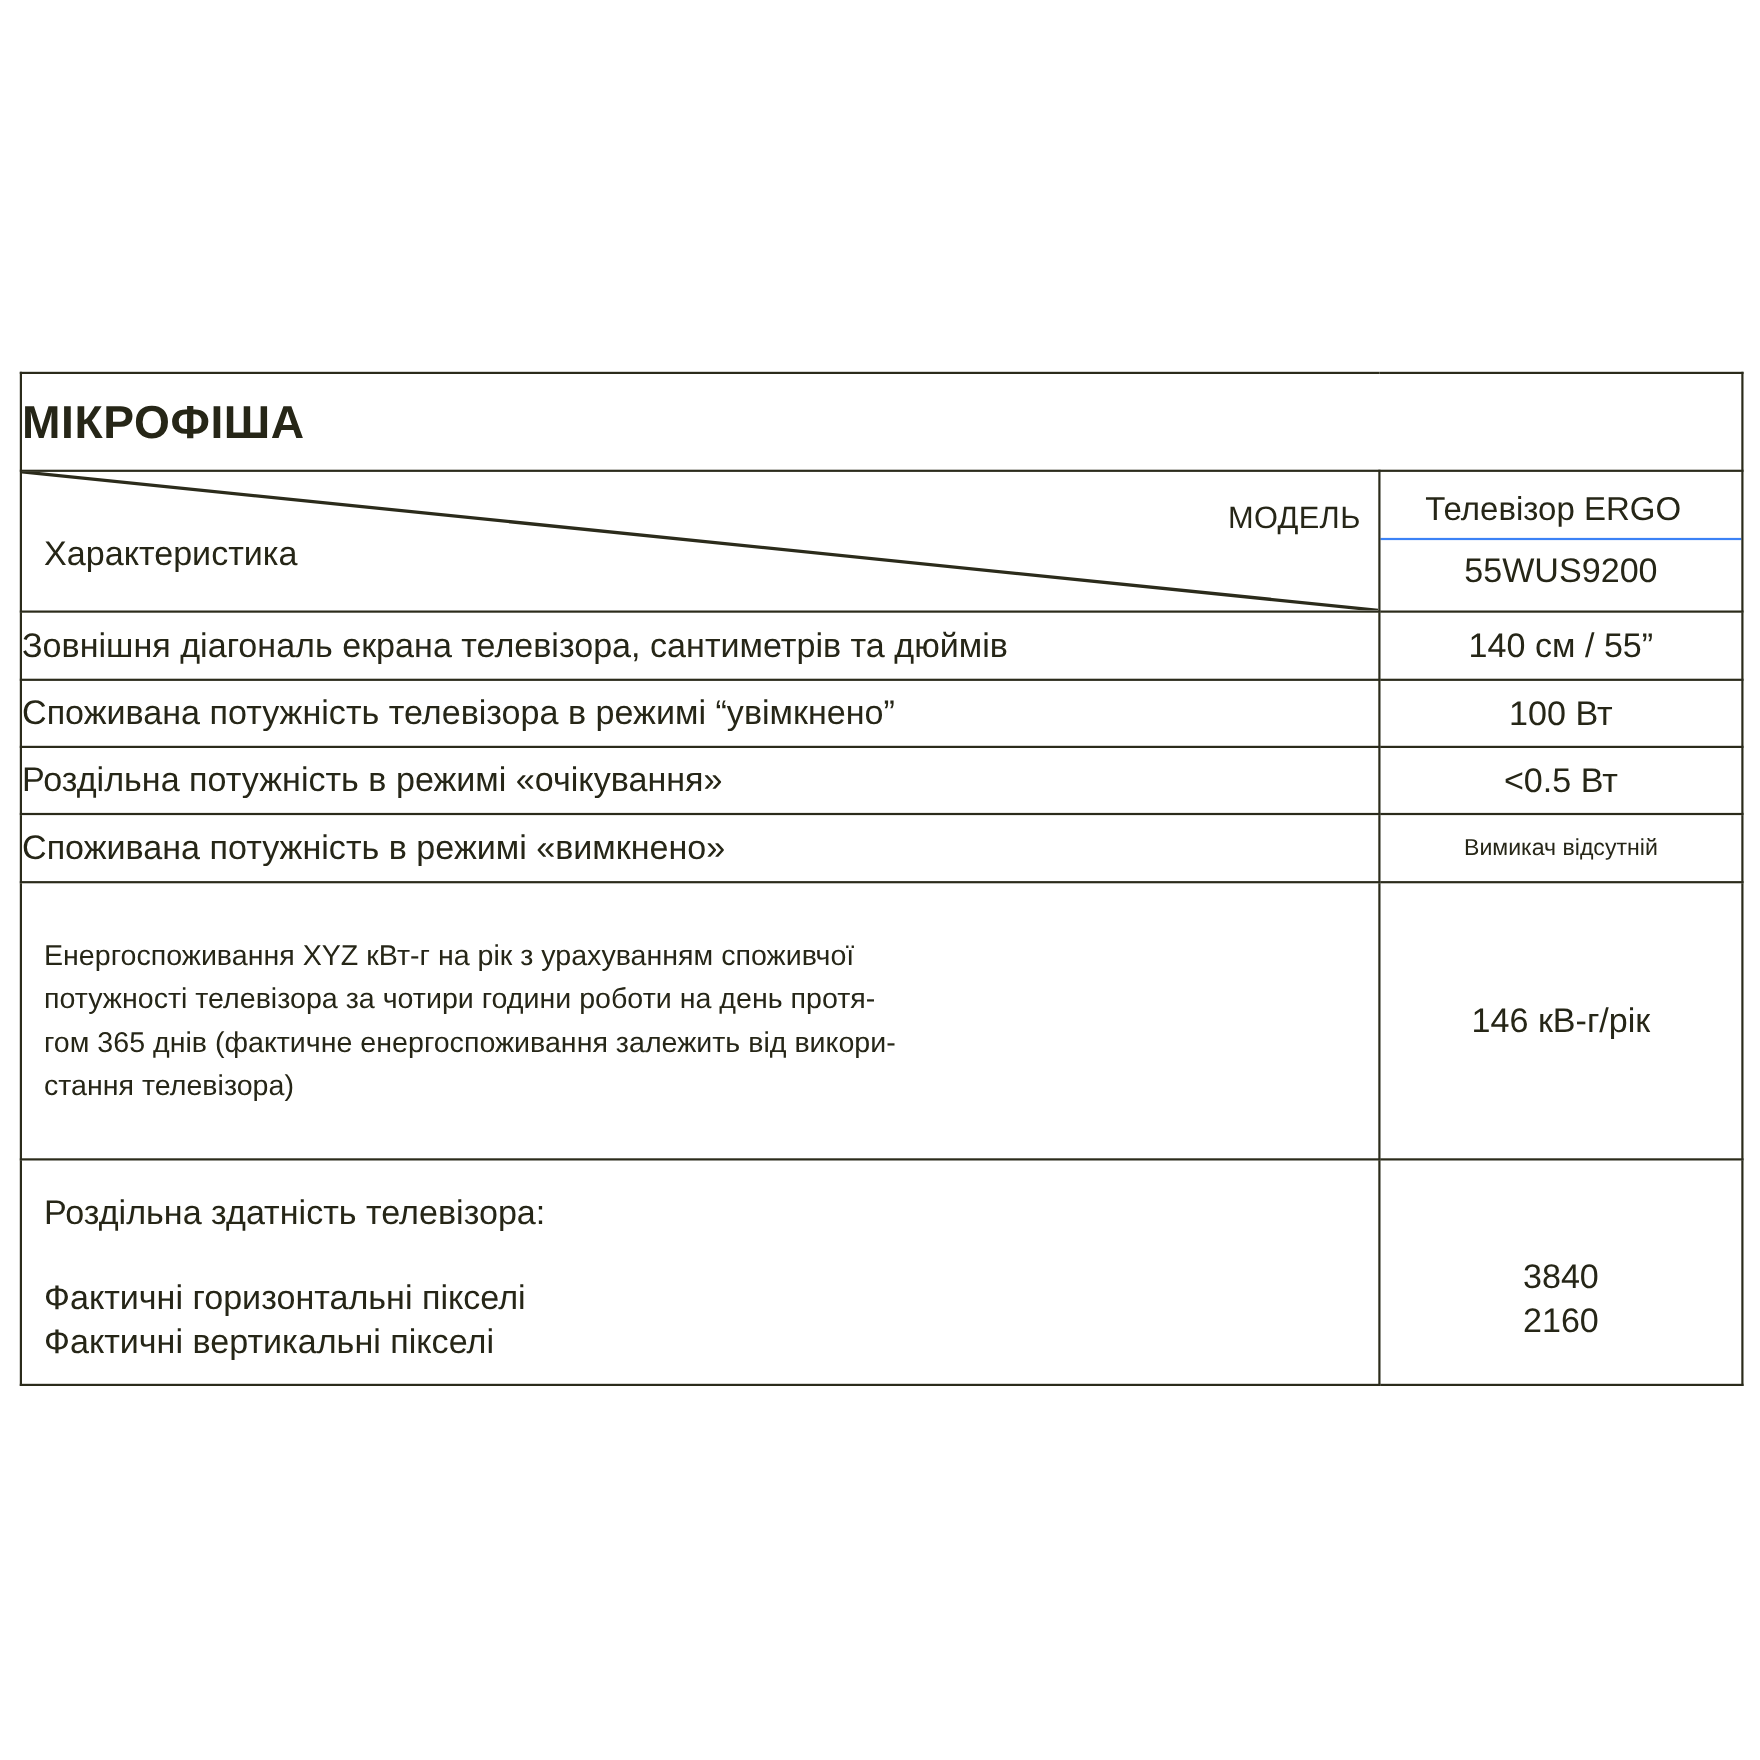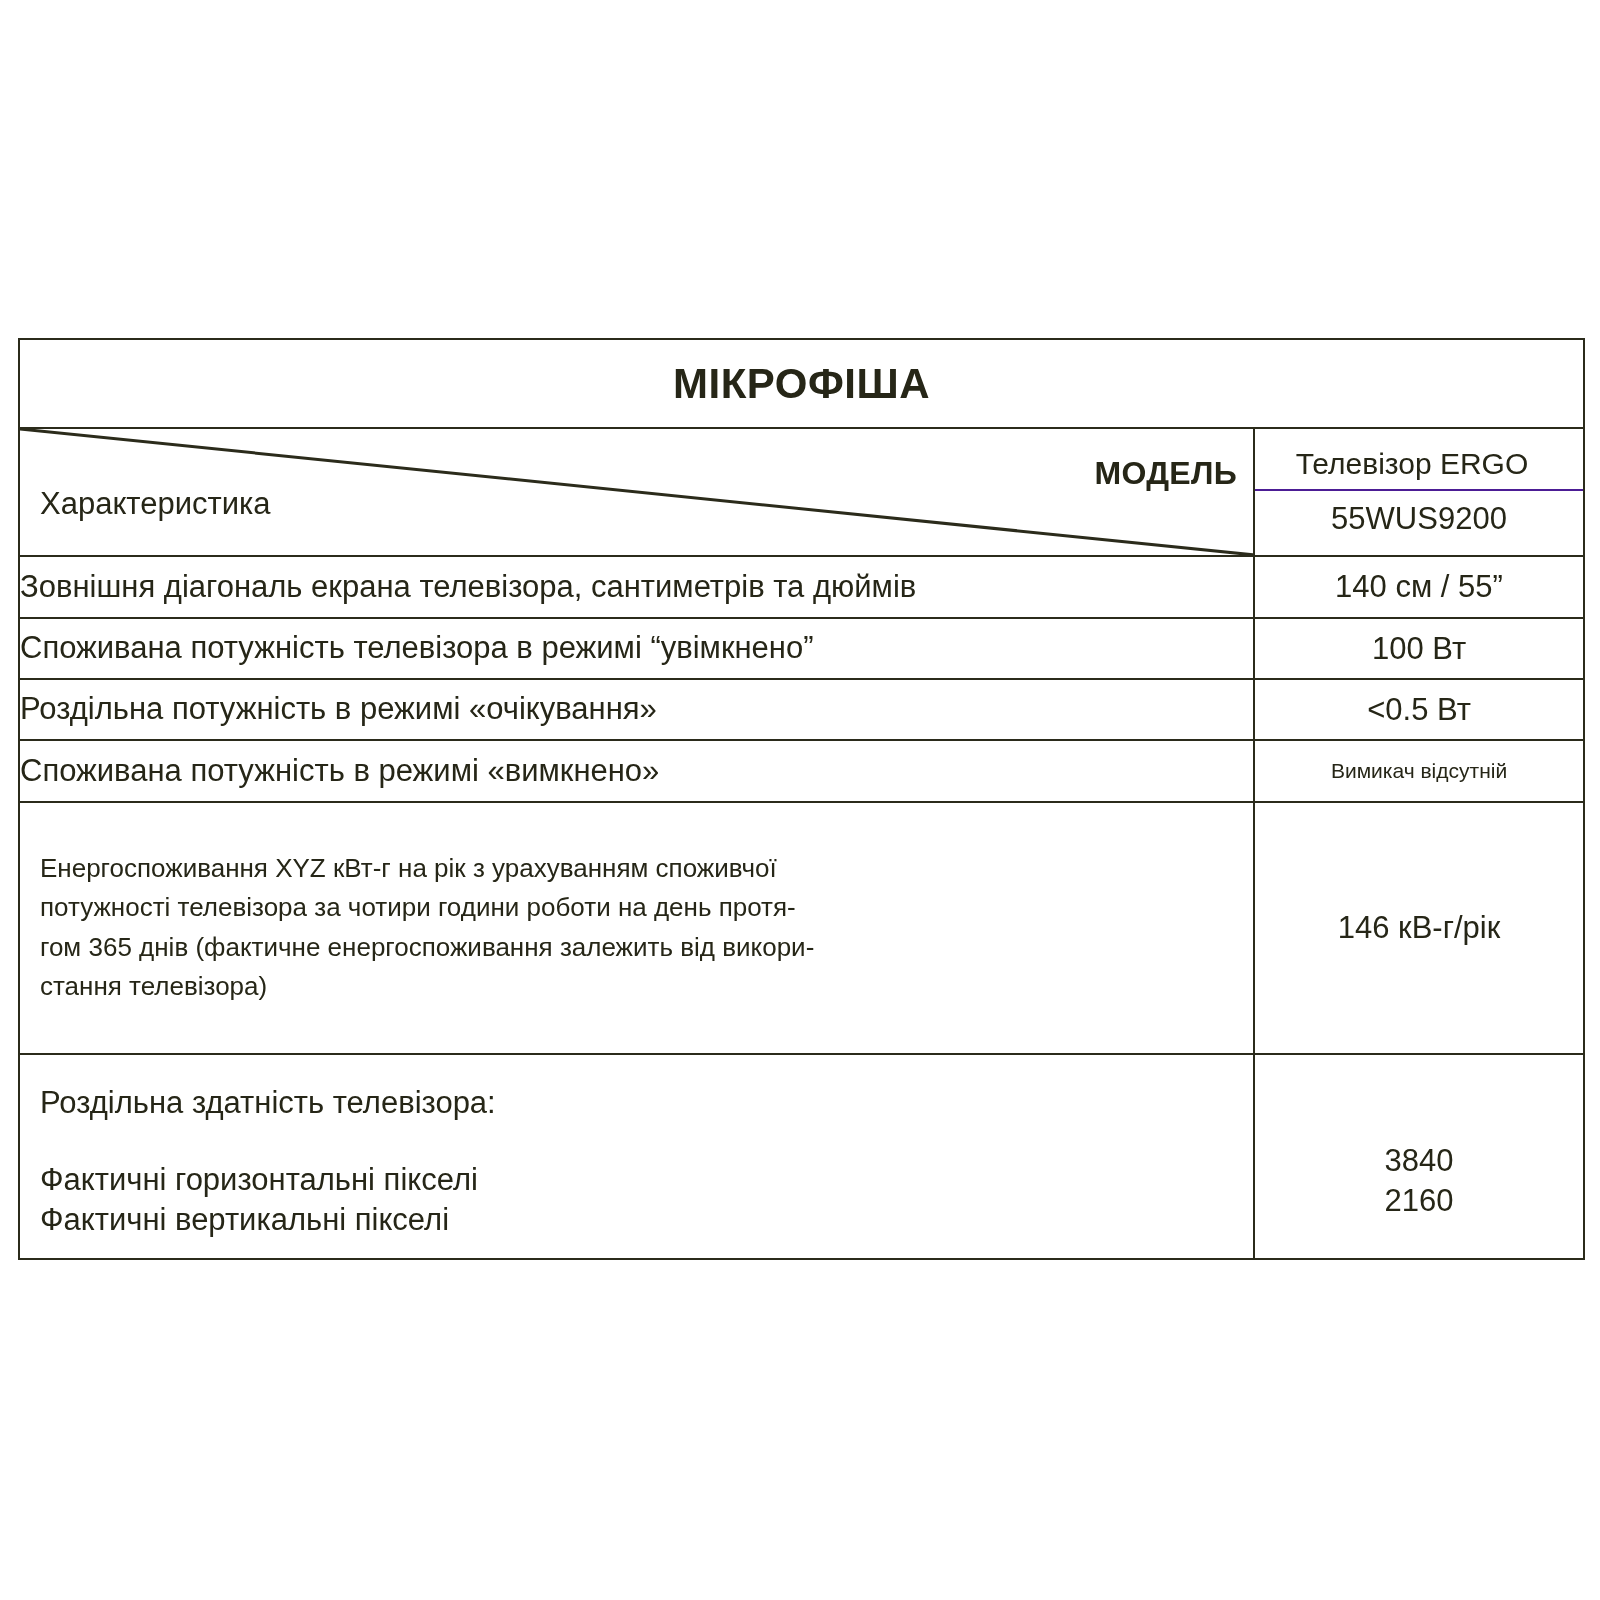--- a/index.html
+++ b/index.html
@@ -38,21 +38,21 @@
     vertical-align: middle;
   }
 
   
   col.c-feature { width: 1235px; }
   col.c-value   { width: 330px; }
 
   
   .title-cell {
     height: 84px;
-    text-align: center;
+    text-align: left;
   }
   .title-text {
     font-size: 42px;
     font-weight: bold;
     letter-spacing: 0.5px;
     line-height: 1;
   }
 
   
   .head-left {
@@ -64,39 +64,39 @@
     position: absolute;
     left: 0; top: 0;
     width: 100%;
     height: 100%;
     display: block;
   }
   .head-model {
     position: absolute;
     right: 16px;
     top: 26px;
-    font-size: 32px;
-    font-weight: bold;
+    font-size: 28px;
+    font-weight: normal;
     letter-spacing: 0.3px;
   }
   .head-feature {
     position: absolute;
     left: 20px;
     bottom: 33px;
     font-size: 31px;
   }
 
   .head-right {
     padding: 0 !important;
     text-align: center;
   }
   .model-name {
     font-size: 30px;
     padding: 10px 20px 8px 6px;
-    border-bottom: 2px solid #4c1d95;
+    border-bottom: 2px solid #3b82f6;
     white-space: nowrap;
   }
   .model-code {
     font-size: 31px;
     padding: 10px 6px 11px 6px;
     white-space: nowrap;
   }
 
   
   .feat {

